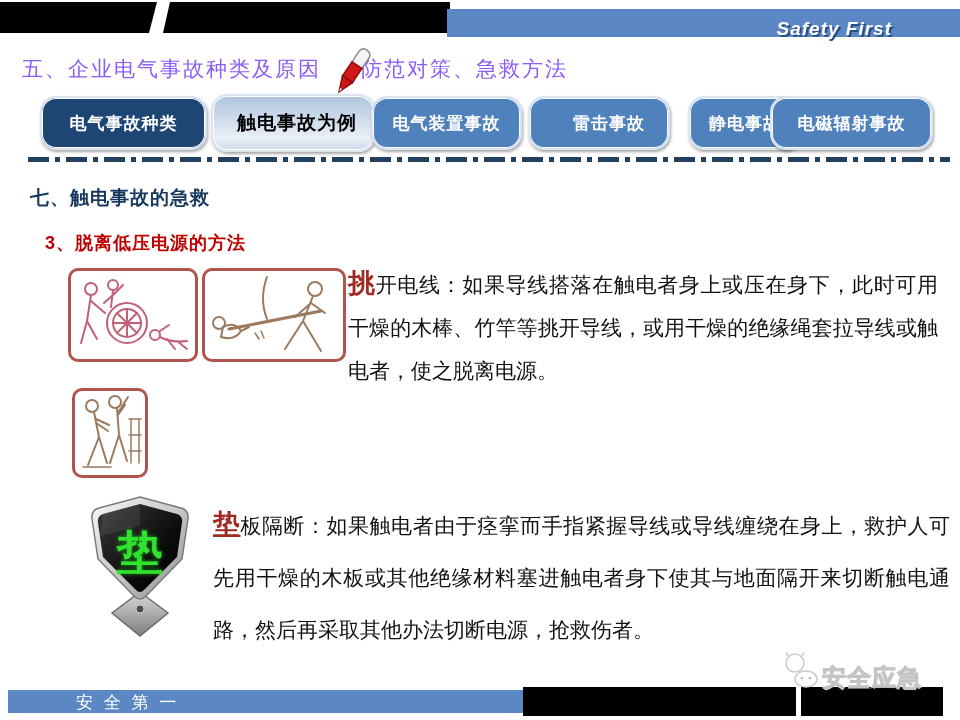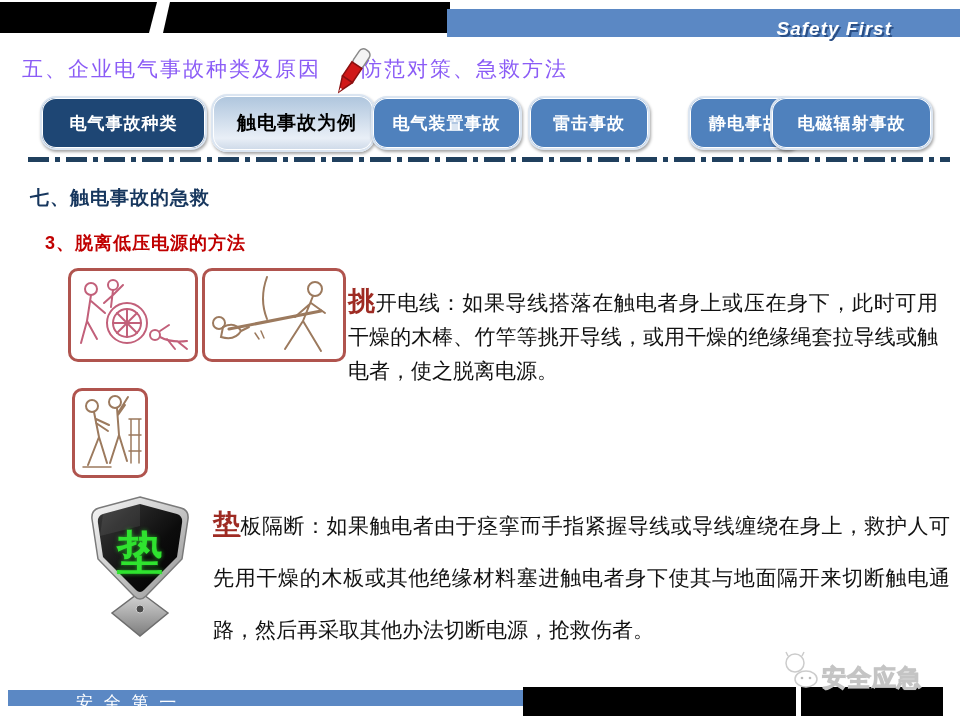--- a/index.html
+++ b/index.html
@@ -29,52 +29,52 @@
     border:2px solid #dbe5f1;box-shadow:1px 2px 3px rgba(0,0,0,.35), inset 0 0 0 1px #fff;
     display:flex;align-items:center;justify-content:center;
     font-weight:bold;color:#fff;font-size:17px;cursor:pointer;letter-spacing:1px;
   }
   .tab-dark{background:#1e4674;}
   .tab-active{background:linear-gradient(#aec5dd,#e9eff7 78%,#cdd9e8);color:#000;font-size:19px;padding-left:8px;}
   .tab-normal{background:#4f81bd;}
   .tab1{left:40px;width:163px;}
   .tab2{left:211px;width:152px;top:94px;height:54px;}
   .tab3{left:371px;width:147px;}
-  .tab4{left:528px;width:118px;}
+  .tab4{left:528px;width:118px;padding-left:20px;}
   .tab5{left:688px;width:110px;}
   .tab6{left:770px;width:159px;}
   
   .divider{
     position:absolute;left:28px;top:157px;width:922px;height:5px;
     background-image:repeating-linear-gradient(90deg,#20405e 0 21px,transparent 21px 27px,#20405e 27px 32px,transparent 32px 38px);
   }
   
   .sec-heading{position:absolute;left:30px;top:185px;font-size:19px;font-weight:bold;color:#17375e;letter-spacing:1px;}
   .sec-sub{position:absolute;left:45px;top:231px;font-size:18px;font-weight:bold;color:#c00000;letter-spacing:1px;}
   
   .img-box{
     position:absolute;border:3px solid #b0544e;border-radius:10px;background:#fff;
     display:flex;align-items:center;justify-content:center;overflow:hidden;
   }
   .box-a1{left:68px;top:268px;width:124px;height:88px;}
   .box-a2{left:202px;top:268px;width:138px;height:88px;}
   .box-b1{left:72px;top:388px;width:70px;height:84px;}
   .method-text{position:absolute;color:#111;text-align:justify;}
-  .mt-1{left:348px;top:262px;width:590px;font-size:21px;line-height:34px;margin-top:22px;}
+  .mt-1{left:348px;top:262px;width:590px;font-size:21px;line-height:43px;}
   .mt-2{left:213px;top:390px;width:697px;font-size:20px;line-height:46px;}
   .mt-3{left:213px;top:498px;width:737px;font-size:21px;line-height:52px;}
   .kw{color:#9e2b23;font-weight:bold;font-size:27px;}
   .kw-u{text-decoration:underline;}
   .shield-wrap{position:absolute;left:85px;top:496px;width:110px;height:142px;}
   .shield-label{
     position:absolute;left:0;top:26px;width:110px;text-align:center;
     font-size:46px;font-weight:bold;color:#2fe32f;text-shadow:0 0 4px rgba(47,227,47,.7);
   }
   
-  .ftr-blue{position:absolute;left:8px;top:690px;width:515px;height:16px;background:#5b88c4;}
+  .ftr-blue{position:absolute;left:8px;top:690px;width:515px;height:23px;background:#5b88c4;}
   .ftr-blue-text{position:absolute;left:68px;top:1px;color:#fff;font-size:17px;letter-spacing:3px;}
   .ftr-black{position:absolute;left:523px;top:687px;width:420px;height:29px;background:#000;}
   .watermark-text{
     position:absolute;left:822px;top:662px;font-size:24px;font-weight:bold;
     color:#fafafa;-webkit-text-stroke:1px #c4c4c4;text-shadow:0 0 1px #bbb;z-index:4;letter-spacing:1px;
   }
   .watermark-logo{position:absolute;left:782px;top:650px;width:40px;height:68px;z-index:4;}
 </style>
 </head>
 <body>

